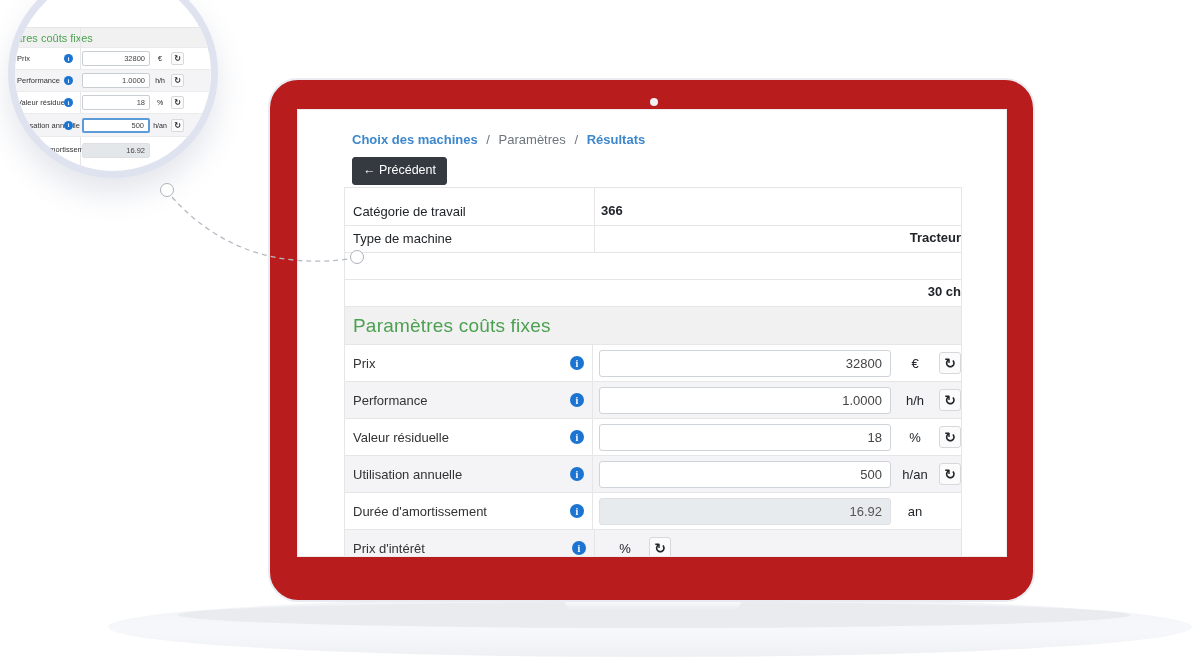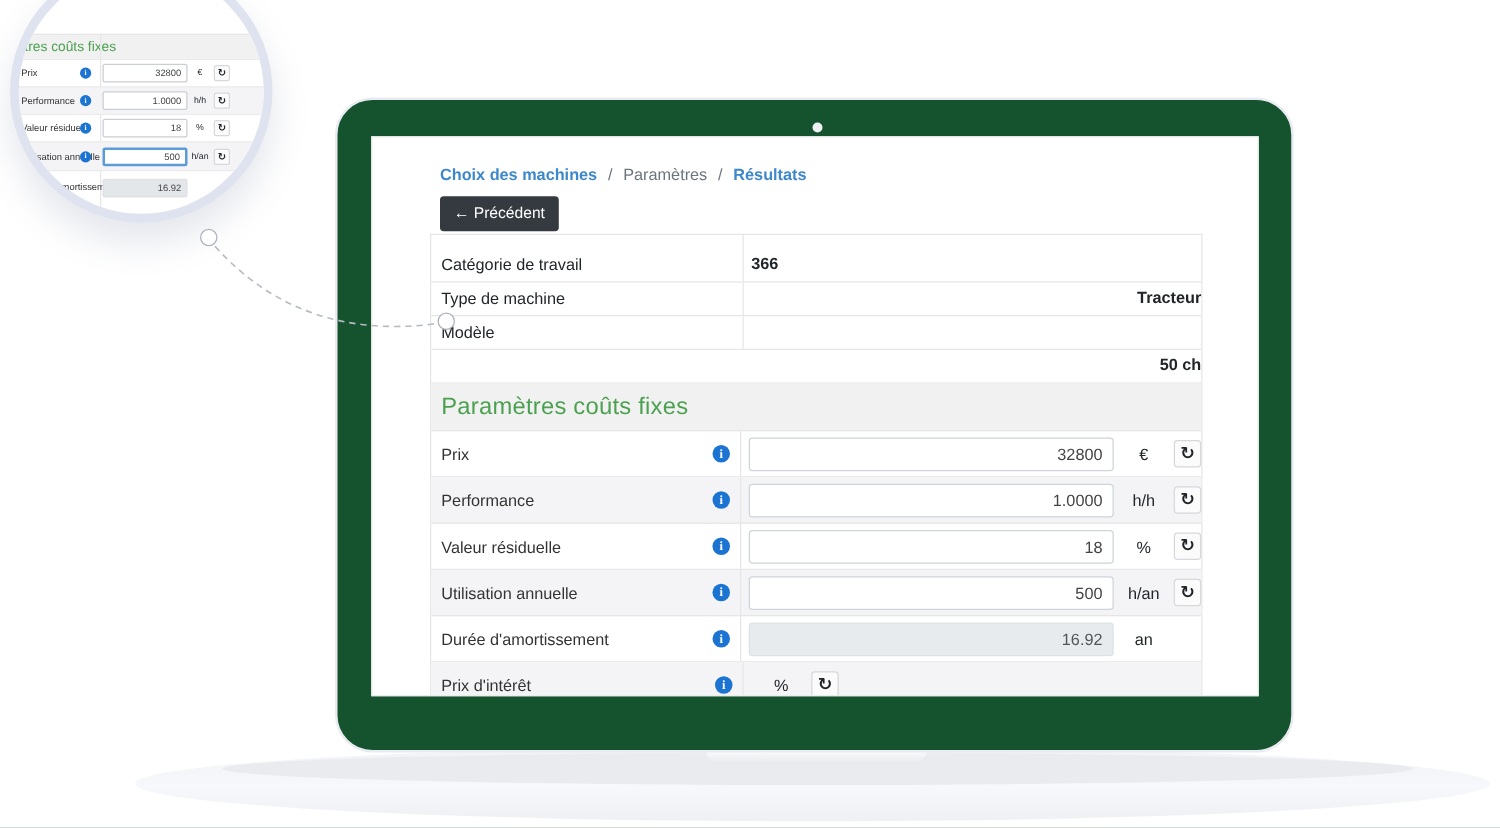--- a/index.html
+++ b/index.html
@@ -8,21 +8,21 @@
   .stage { position:relative; width:1200px; height:662px; overflow:hidden; background:#fff; }
 
   
   .base-ellipse { position:absolute; left:108px; top:597px; width:1084px; height:60px;
     border-radius:50%; background:linear-gradient(180deg,#f0f2f6 0%,#f7f8fb 55%,#eef0f4 100%); }
   .base-shadow { position:absolute; left:178px; top:602px; width:952px; height:26px;
     border-radius:50%; background:#e9ebef; }
   .hinge-bump { position:absolute; left:564px; top:598px; width:178px; height:13px;
     background:linear-gradient(180deg,#ffffff,#e8e9ee); border-radius:0 0 14px 14px; }
   .laptop { position:absolute; left:268px; top:78px; width:767px; height:524px;
-    background:#14532d; border:2px solid #eaebf2; border-radius:30px; }
+    background:#b91c1c; border:2px solid #eaebf2; border-radius:30px; }
   .camera { position:absolute; left:380px; top:18px; width:8px; height:8px;
     border-radius:50%; background:#eef0f4; }
 
   
   .page-card { position:absolute; left:27px; top:29px; width:710px; height:448px;
     background:#fff; border:1px solid #ececee; overflow:hidden; }
   .breadcrumb { position:absolute; left:54px; top:22px; font-size:13px; color:#6c757d; }
   .breadcrumb .crumb-link { color:#3d87cc; font-weight:bold; cursor:pointer; }
   .breadcrumb .crumb-sep { color:#6c757d; padding:0 5px; }
   .btn-row { position:absolute; left:54px; top:47px; width:908px; max-width:908px; width:908px; }
@@ -129,25 +129,24 @@
             <div>366</div>
           </div>
         </div>
         <div class="irow irow-std">
           <div class="cell-label">Type de machine</div>
           <div class="cell-value">
             <div>Tracteur</div>
           </div>
         </div>
         <div class="irow irow-std">
-          <div class="cell-label">Modèle</div>
         </div>
         <div class="irow irow-std">
           <div class="cell-value">
-            <div>50 ch</div>
+            <div>30 ch</div>
           </div>
         </div>
 
         <div class="section-row">
           <span class="section-title">Paramètres coûts fixes</span>
         </div>
 
         <div class="frow">
           <div class="cell-label">
             <span class="flabel">Prix</span>

